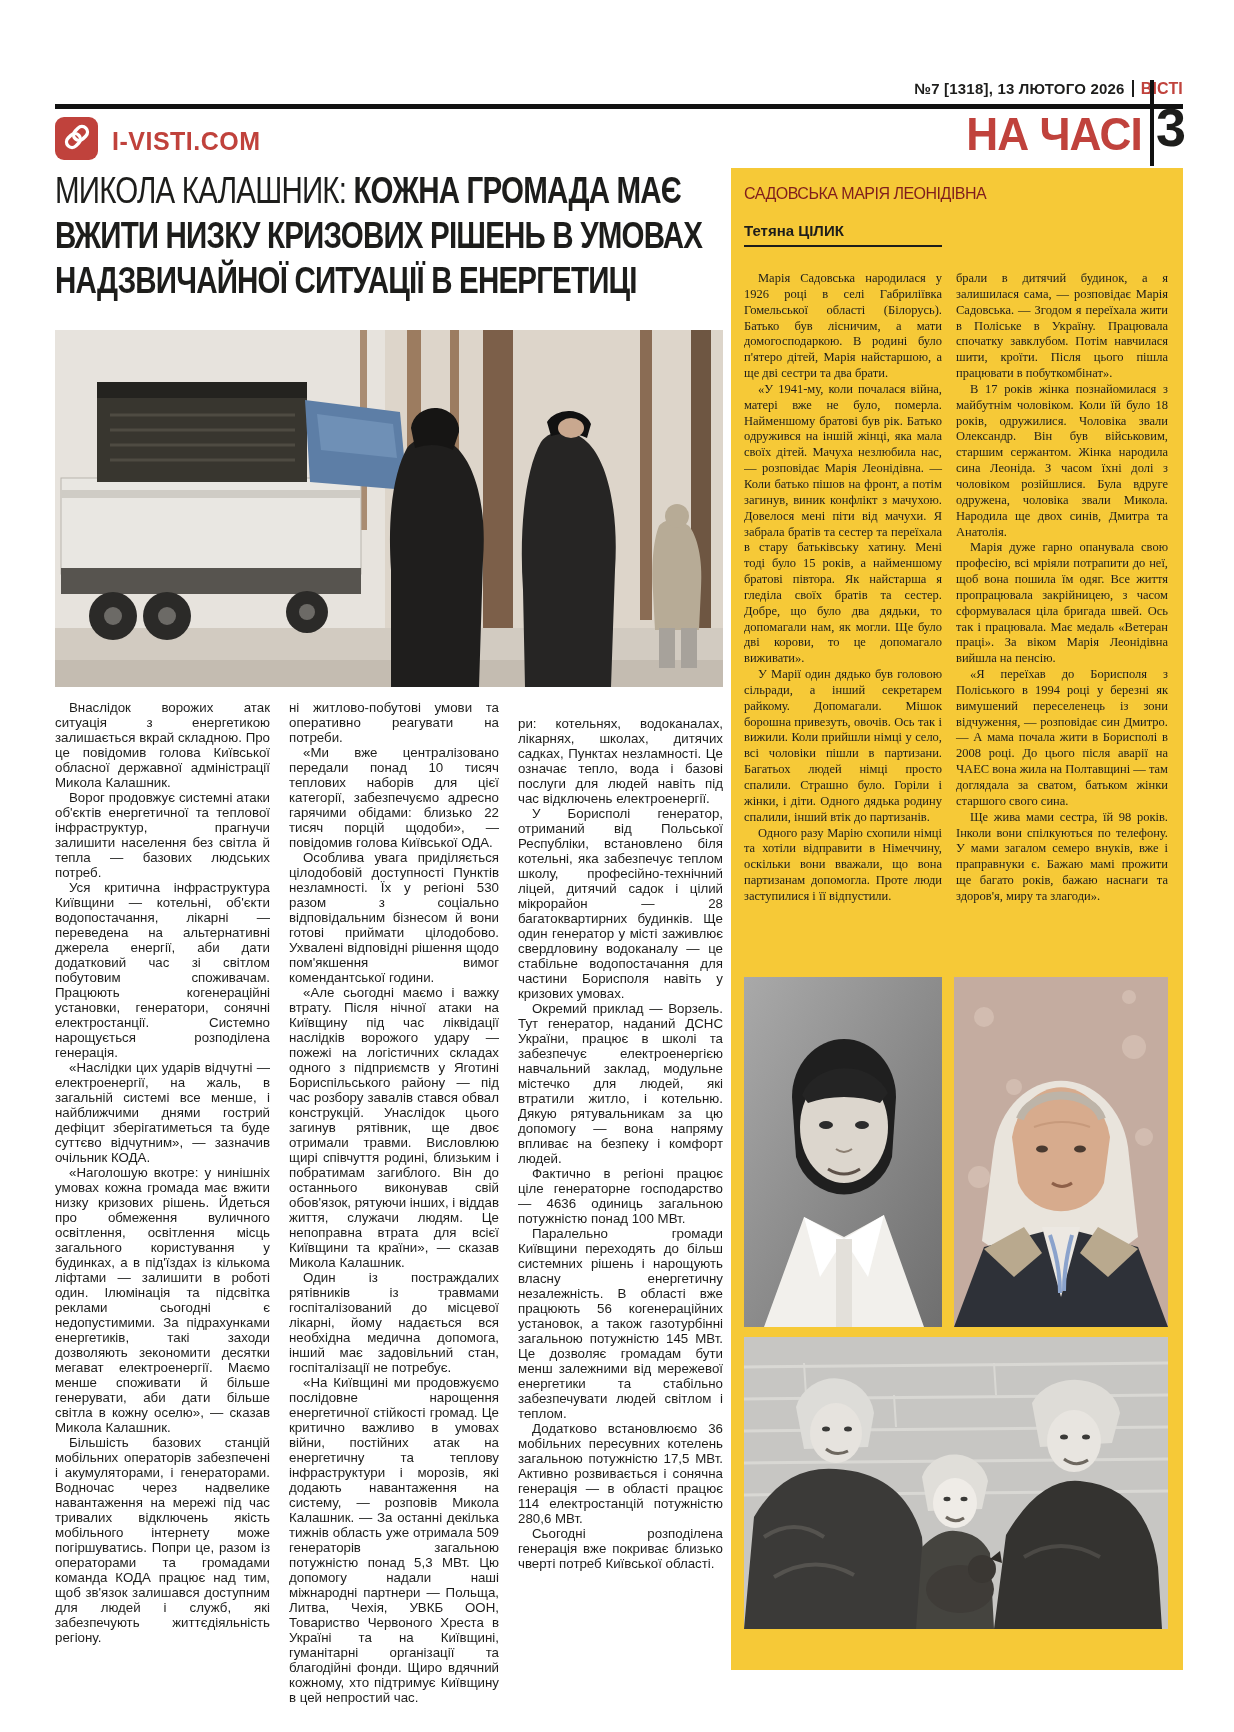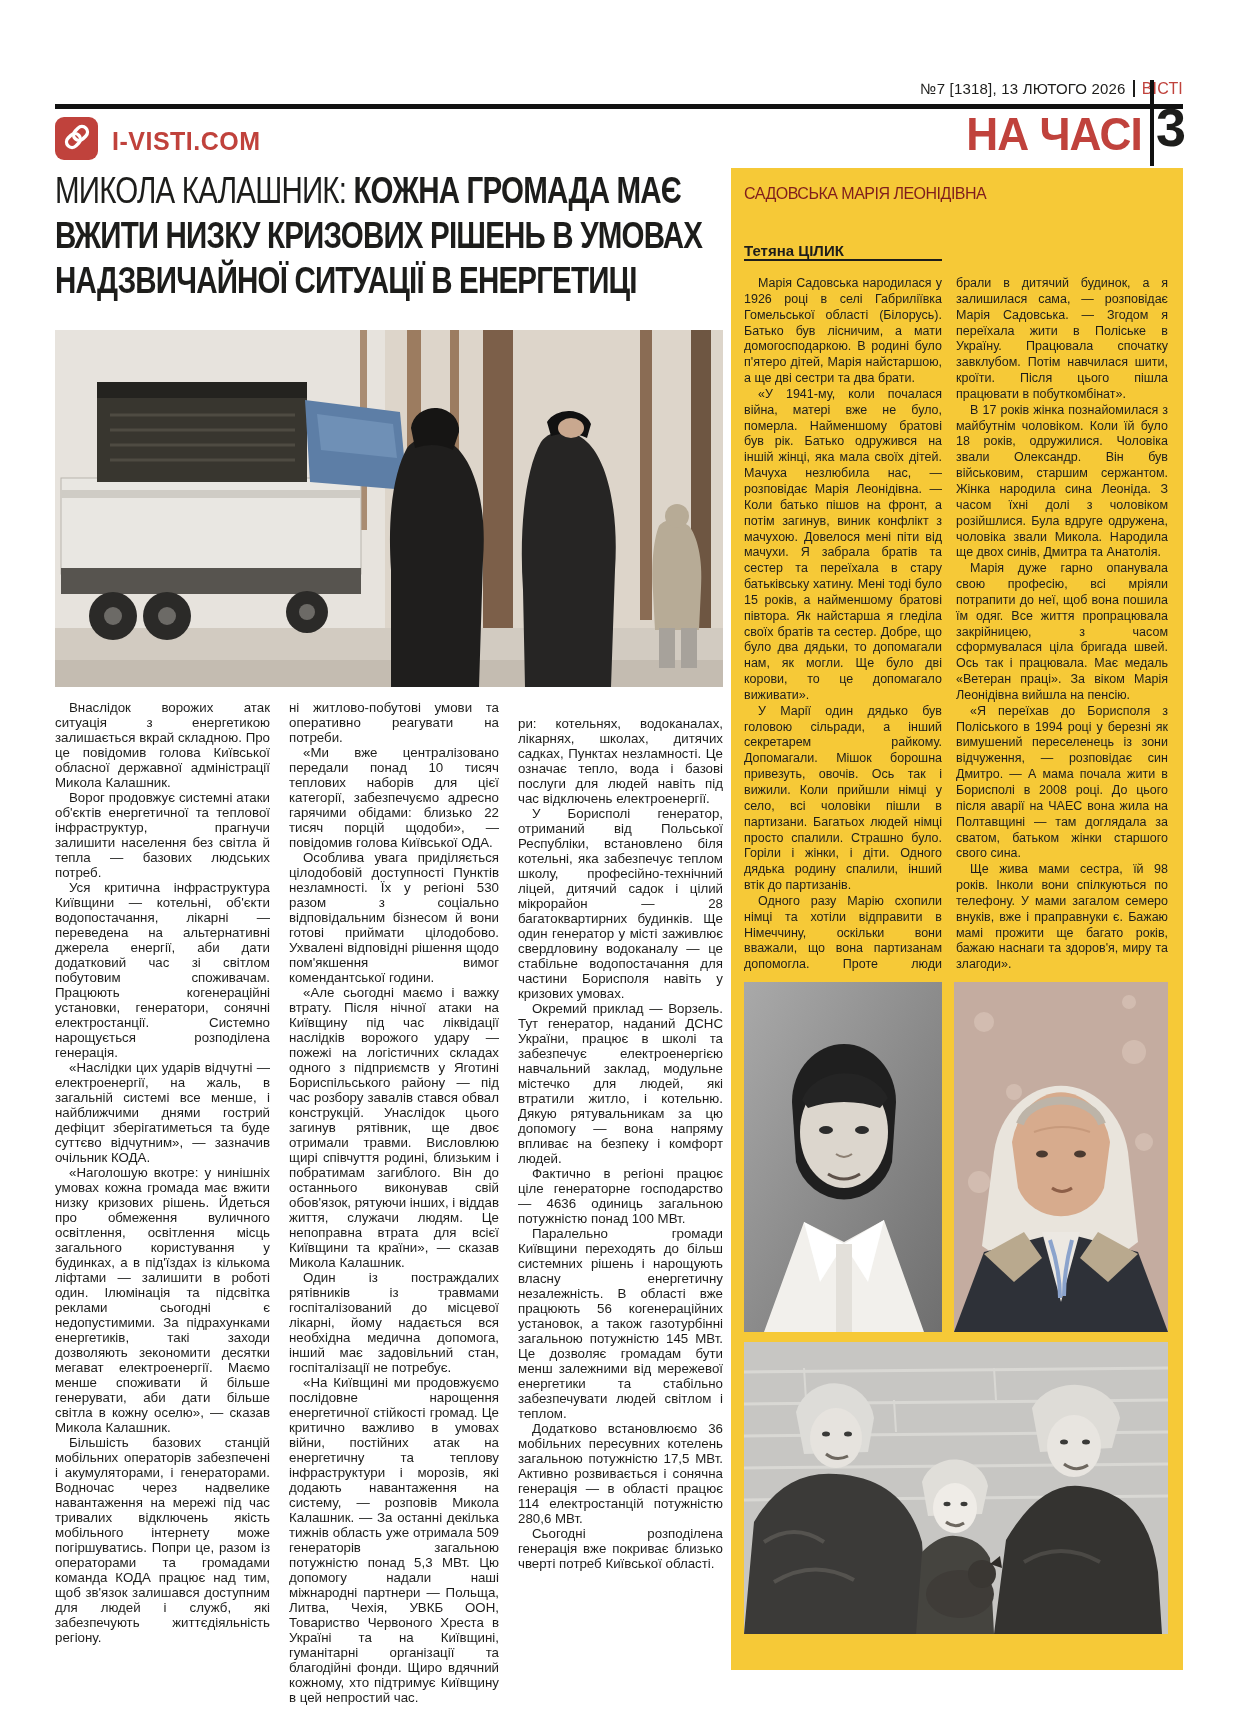--- a/index.html
+++ b/index.html
@@ -6,21 +6,21 @@
   html,body { background:#888; }
   .page {
     position: relative; width: 1234px; height: 1732px;
     background: #ffffff; margin: 0 auto; overflow: hidden;
     font-family: "Liberation Sans", "DejaVu Sans", sans-serif;
     color: #1d1d1b;
   }
   
   .issue-line {
     position: absolute; top: 80px; left: 55px; width: 1128px;
-    text-align: right; font-size: 15px; font-weight: 400; letter-spacing: .2px;
+    text-align: right; font-size: 15px; font-weight: 700; letter-spacing: .2px;
   }
   .issue-line .brand {
     color: #c0423c; border-left: 2.5px solid #1d1d1b;
     padding-left: 7px; margin-left: 7px; font-size: 16px;
   }
   .top-rule { position: absolute; top: 104px; left: 55px; width: 1128px; height: 5px; background: #111; }
   .logo-box {
     position: absolute; top: 117px; left: 55px; width: 43px; height: 43px;
     background: #c0423c; border-radius: 9px; display:flex; align-items:center; justify-content:center;
   }
@@ -61,24 +61,24 @@
   .col-2 { left: 289px; width: 210px; }
   .col-3 { left: 518px; width: 205px; margin-top: 16px; }
   
   .yellow-box {
     position: absolute; top: 168px; left: 731px; width: 452px; height: 1502px;
     background: #f6c937; padding: 10px 13px 12px 13px; overflow: hidden;
   }
   .y-title1 { color: #3d55a5; font-size: 27px; font-weight: 700; line-height: 33px; letter-spacing:-.5px; }
   .y-title2 { color: #7f1d1d; font-size: 16px; font-weight: 400; line-height: 32px; letter-spacing:-.5px; }
   .y-author {
-    margin-top: 32px; width: 198px; font-size: 15px; font-weight: 700;
-    border-bottom: 2.5px solid #1d1d1b; 
-  }
-  .y-cols { display: flex; gap: 14px; margin-top: 15px; height: 698px; overflow: hidden; }
+    margin-top: 12px; width: 198px; font-size: 15px; font-weight: 700;
+    border-bottom: 2.5px solid #1d1d1b; padding-bottom: 6px;
+  }
+  .y-cols { display: flex; gap: 14px; margin-top: 24px; height: 698px; overflow: hidden; font-family: Liberation Serif, serif; }
   .ycol { font-size: 12.5px; line-height: 15.85px; text-align: justify; }
   .ycol-a { width: 198px; }
   .ycol-b { width: 212px; }
   .y-photos { display: flex; gap: 12px; margin-top: 8px; }
   .y-photo-1 { width: 198px; height: 350px; }
   .y-photo-2 { width: 214px; height: 350px; }
   .y-photo-wide { margin-top: 10px; width: 424px; height: 292px; }
   .yp { background:#ddd; overflow:hidden; }
   .yp svg { display:block; }
 </style>

